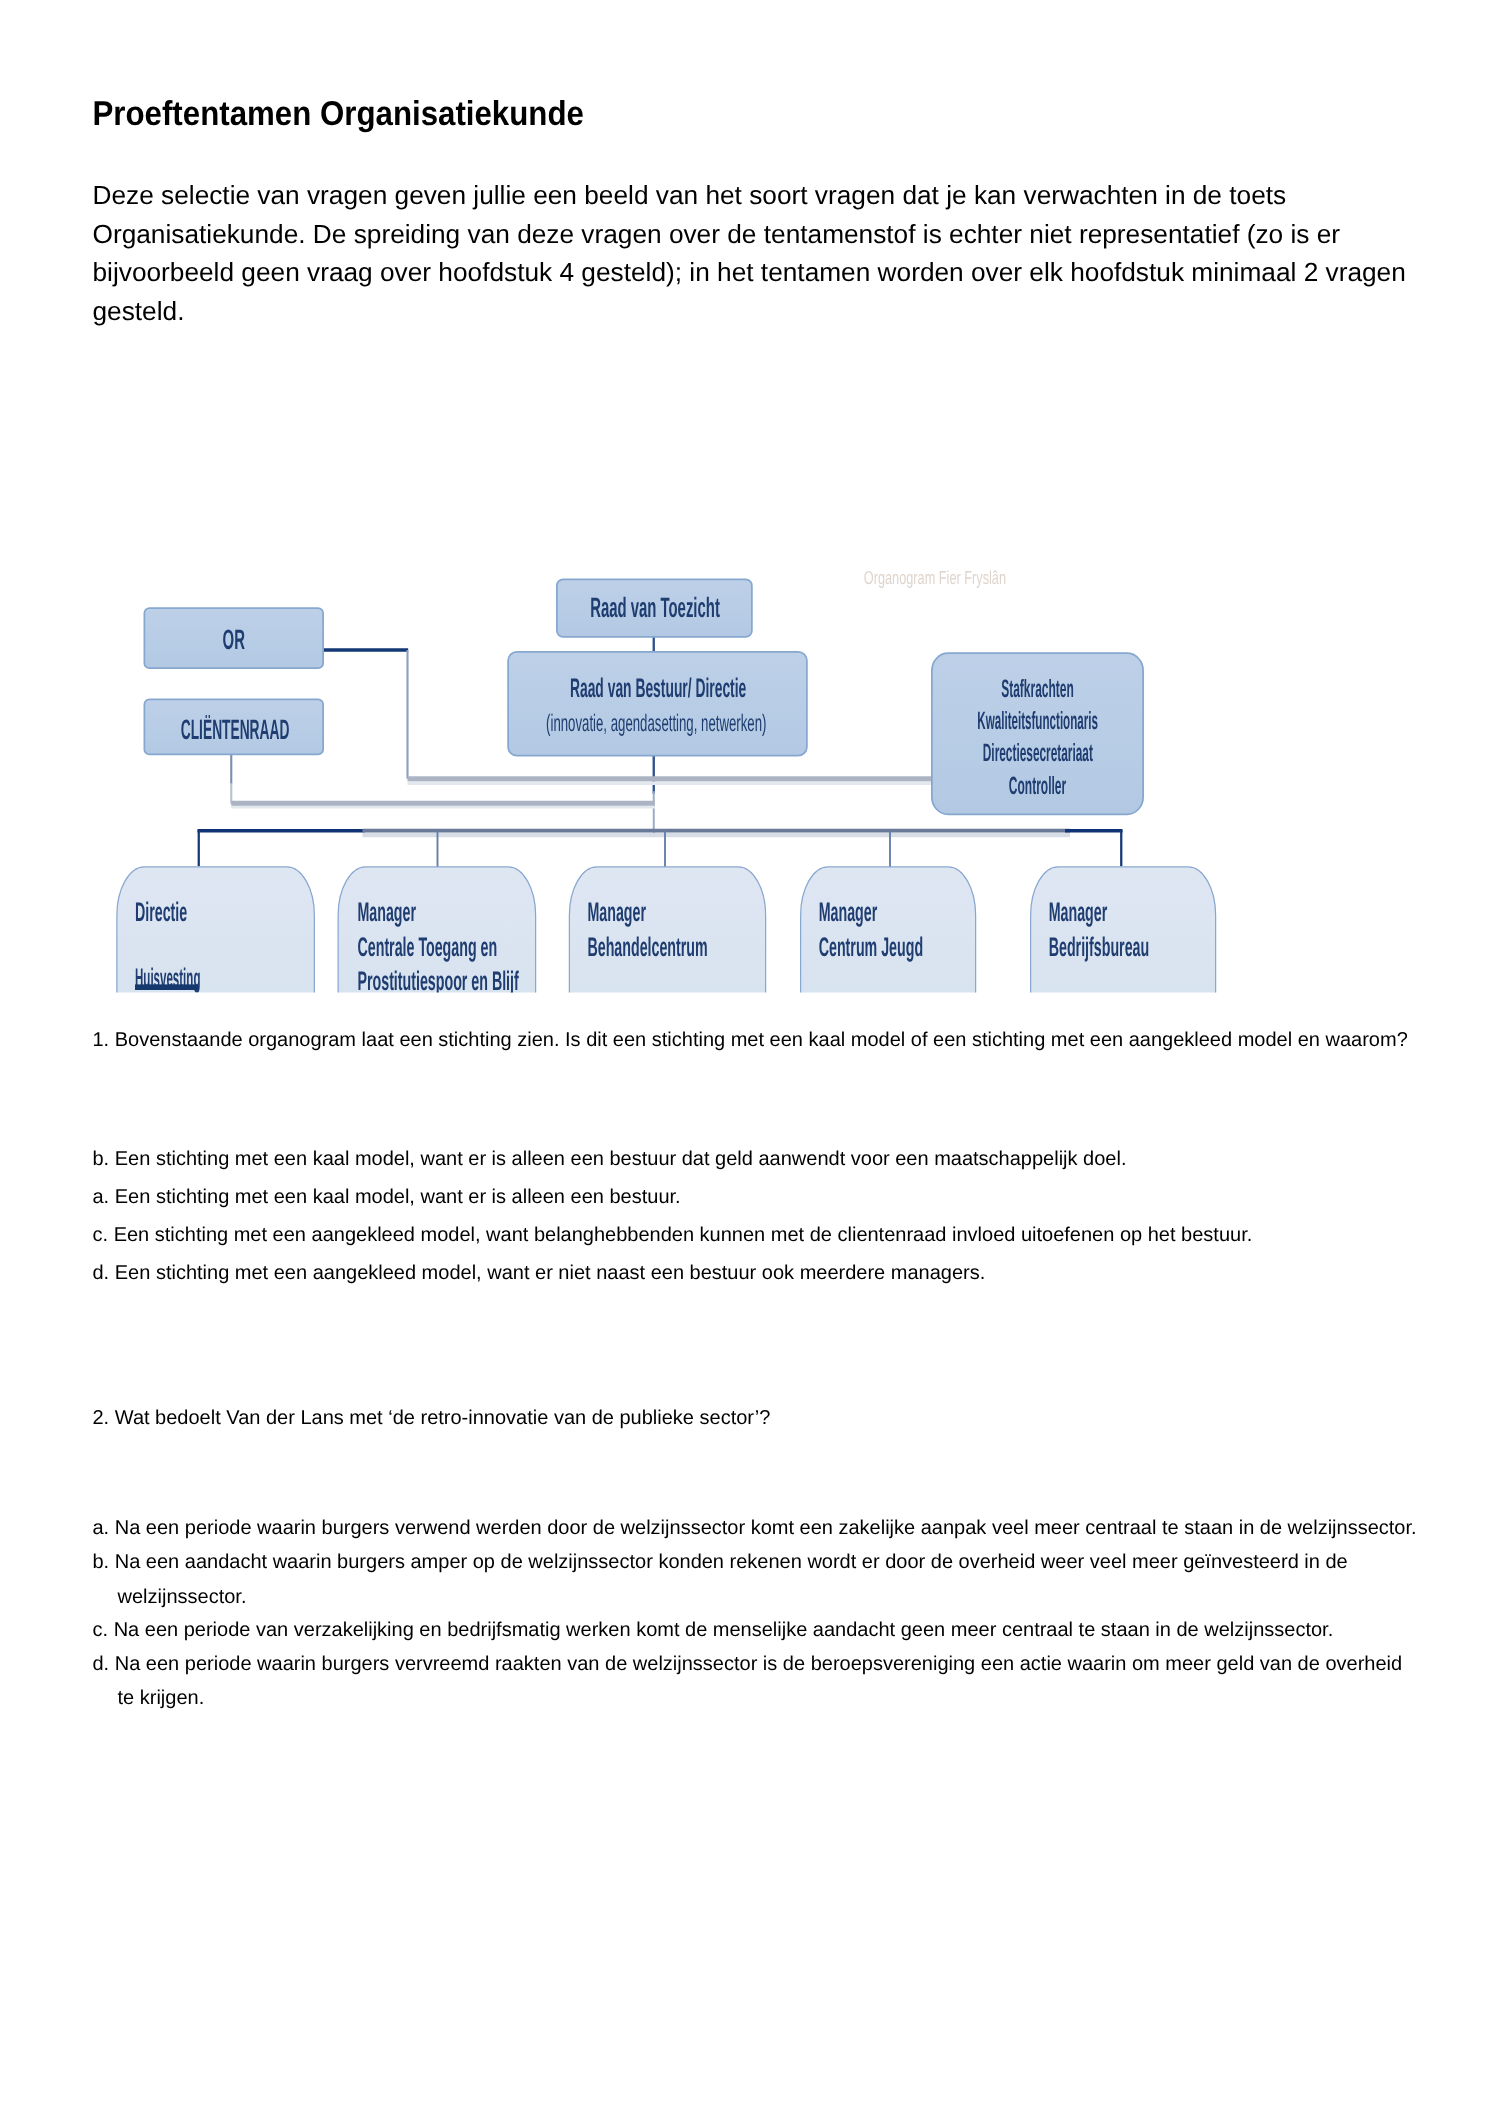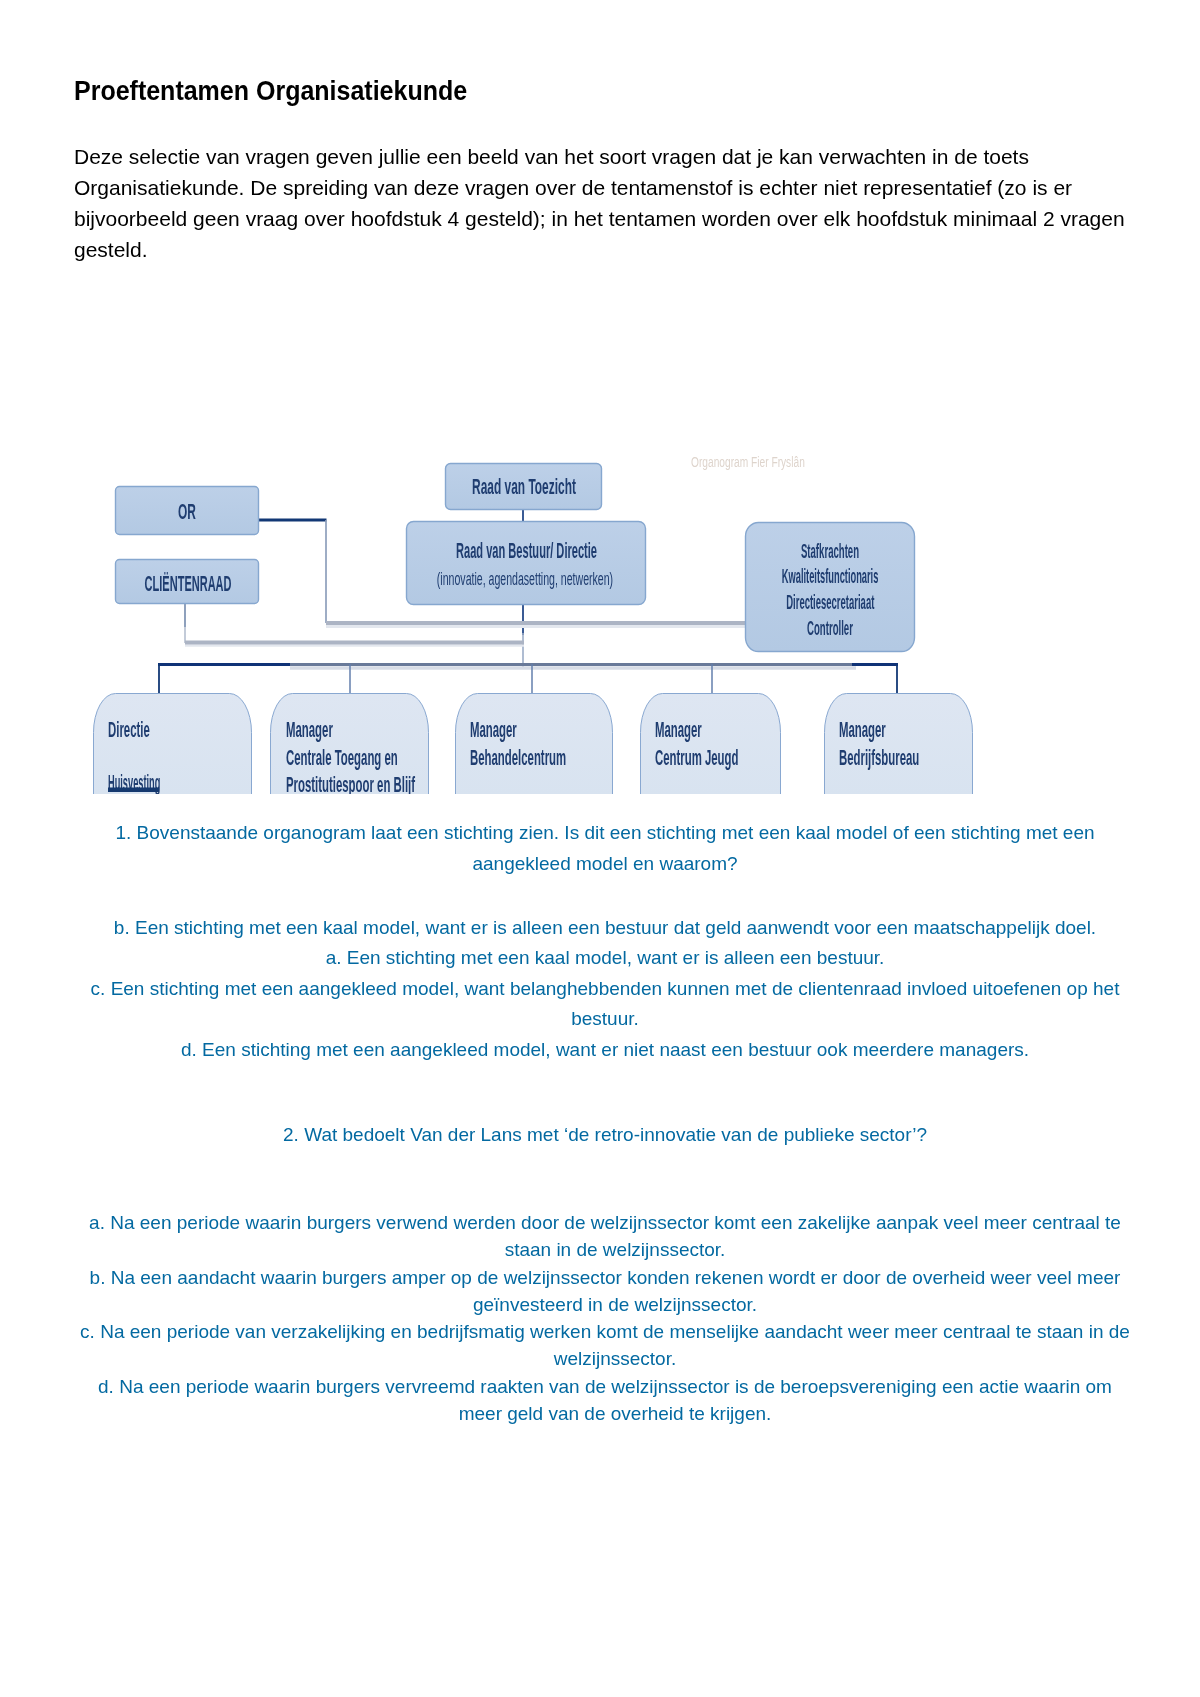--- a/index.html
+++ b/index.html
@@ -1,20 +1,20 @@
 <!DOCTYPE html>
 <html><head>
 <meta charset="utf-8">
 <style>
   html,body{margin:0;padding:0;}
   body{width:1200px;height:1697px;background:#fff;font-family:"Liberation Sans",sans-serif;}
   .page{position:relative;width:1200px;height:1697px;}
   #doc-title{position:absolute;left:74px;top:75px;font-size:27.5px;font-weight:bold;color:#000;transform:scaleX(0.909);transform-origin:left center;white-space:nowrap;}
   .para{position:absolute;left:74px;font-size:21px;line-height:31px;color:#000;}
-  .q-block{position:absolute;left:74px;font-size:19px;line-height:30.6px;color:#0369a1;text-align:center;}
+  .q-block{position:absolute;left:74px;font-size:16px;line-height:30.6px;color:#000000;}
   .q-tight{line-height:27.3px;}
   .q-prompt{width:1062px;}
   .opt{display:flex;width:1056px;}
   .opt-flat{display:block;width:1062px;}
   .opt-letter{flex:0 0 auto;white-space:pre;}
   .q-tight .opt{display:block;box-sizing:border-box;padding-left:20px;text-indent:-20px;width:1062px;}
   .q-tight .opt-letter,.q-tight .opt-text{display:inline;}
   .opt-text{flex:1 1 auto;}
   .opt-hang .opt-text{text-indent:0;}
   #organogram{position:absolute;left:0px;top:440px;width:1000px;height:354px;overflow:hidden;}
@@ -130,16 +130,16 @@
     <div class="opt-flat"><span class="opt-letter">c.</span>&nbsp;<span class="opt-text">Een stichting met een aangekleed model, want belanghebbenden kunnen met de clientenraad invloed uitoefenen op het bestuur.</span></div>
     <div class="opt-flat"><span class="opt-letter">d.</span>&nbsp;<span class="opt-text">Een stichting met een aangekleed model, want er niet naast een bestuur ook meerdere managers.</span></div>
   </div>
 
   <div class="q-block" style="top:1120px;">
     <div class="q-prompt"><span>2.</span> <span>Wat bedoelt Van der Lans met ‘de retro-innovatie van de publieke sector’?</span></div>
   </div>
   <div class="q-block opt-hang q-tight" style="top:1209px;">
     <div class="opt"><span class="opt-letter">a.</span>&nbsp;<span class="opt-text">Na een periode waarin burgers verwend werden door de welzijnssector komt een zakelijke aanpak veel meer centraal te staan in de welzijnssector.</span></div>
     <div class="opt"><span class="opt-letter">b.</span>&nbsp;<span class="opt-text">Na een aandacht waarin burgers amper op de welzijnssector konden rekenen wordt er door de overheid weer veel meer geïnvesteerd in de welzijnssector.</span></div>
-    <div class="opt"><span class="opt-letter">c.</span>&nbsp;<span class="opt-text">Na een periode van verzakelijking en bedrijfsmatig werken komt de menselijke aandacht weer meer centraal te staan in de welzijnssector.</span></div>
+    <div class="opt"><span class="opt-letter">c.</span>&nbsp;<span class="opt-text">Na een periode van verzakelijking en bedrijfsmatig werken komt de menselijke aandacht geen meer centraal te staan in de welzijnssector.</span></div>
     <div class="opt"><span class="opt-letter">d.</span>&nbsp;<span class="opt-text">Na een periode waarin burgers vervreemd raakten van de welzijnssector is de beroepsvereniging een actie waarin om meer geld van de overheid te krijgen.</span></div>
   </div>
 </div>
 
 </body></html>

